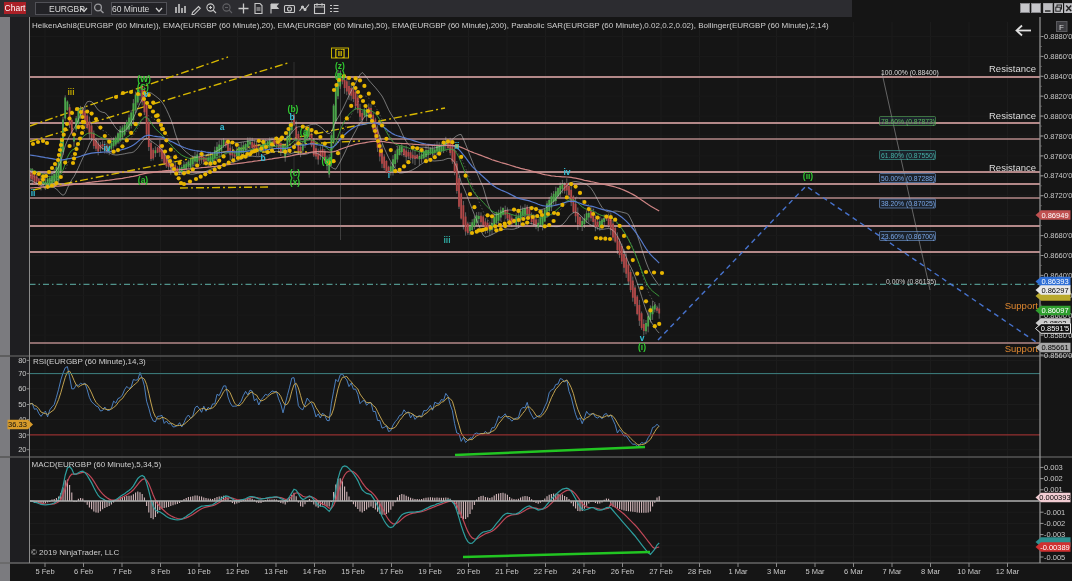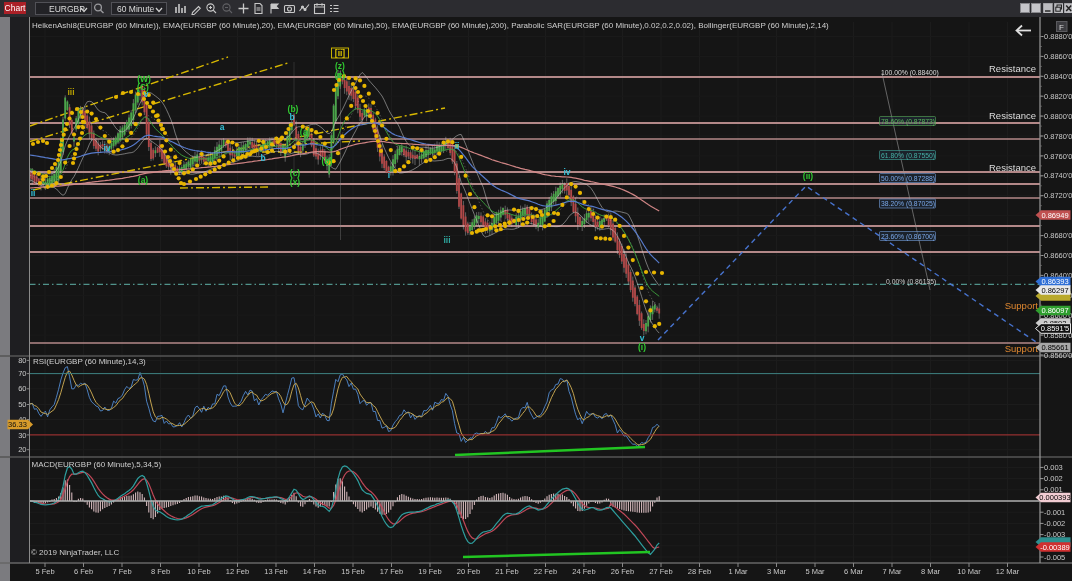--- a/index.html
+++ b/index.html
@@ -5,30 +5,30 @@
 font-family:"Liberation Sans",sans-serif}
 svg text{font-family:"Liberation Sans",sans-serif}
 .ax{font-size:7.5px;fill:#c8c8c8}
 .fib{font-size:6.8px}
 .rs{font-size:9.5px;fill:#dcdcdc}
 .sup{font-size:9.5px;fill:#e08830}
 .ind{font-size:8px;fill:#cfcfcf}
 </style></head>
 <body>
 
-<div style="position:absolute;left:0;top:0;width:1072px;height:17px;background:#2c2c30;border-bottom:1px solid #1a1a1c">
+<div style="position:absolute;left:0;top:0;width:852px;height:17px;background:#2c2c30;border-bottom:1px solid #1a1a1c">
 <div style="position:absolute;left:4px;top:2px;width:22px;height:12px;background:#ab2027;color:#fff;font-size:8.5px;text-align:center;line-height:12px">Chart</div>
 <div style="position:absolute;left:35px;top:2px;width:57px;height:13px;background:#222226;border:1px solid #515157;color:#dcdcdc;font-size:8.5px;line-height:12px;padding-left:13px;box-sizing:border-box">EURGBP<svg width="8" height="6" style="position:absolute;right:3px;top:4px">
         <path d="M1 1 l3 3.5 3 -3.5" stroke="#cfcfcf" stroke-width="1.2" fill="none"></path>
       </svg></div>
 <svg width="12" height="13" style="position:absolute;left:93px;top:2px">
       <circle cx="5" cy="5.5" r="3.4" stroke="#9a9a9e" stroke-width="1.3" fill="none"></circle>
       <line x1="7.6" y1="8.2" x2="10.5" y2="11" stroke="#9a9a9e" stroke-width="1.4"></line>
     </svg>
-<div style="position:absolute;left:111px;top:2px;width:56px;height:13px;background:#222226;border:1px solid #515157;color:#dcdcdc;font-size:8.5px;line-height:12px;padding-left:5px;box-sizing:border-box">60 Minute<svg width="8" height="6" style="position:absolute;right:3px;top:4px">
+<div style="position:absolute;left:111px;top:2px;width:56px;height:13px;background:#222226;border:1px solid #515157;color:#dcdcdc;font-size:8.5px;line-height:12px;box-sizing:border-box">60 Minute<svg width="8" height="6" style="position:absolute;right:3px;top:4px">
         <path d="M1 1 l3 3.5 3 -3.5" stroke="#cfcfcf" stroke-width="1.2" fill="none"></path>
       </svg></div>
 <svg width="13" height="13" style="position:absolute;left:174px;top:2px" fill="none" stroke="#c8c8c8" stroke-width="1.1">
       <path d="M2,11V5M5,11V2M8,11V6M11,11V4" stroke-width="1.6"></path>
     </svg>
 <svg width="13" height="13" style="position:absolute;left:190px;top:2px" fill="none" stroke="#c8c8c8" stroke-width="1.1">
       <path d="M2.5,10.5 l6-6 1.8,1.8 -6,6 -2.4,0.6z M8.5,4.5 l1.8,1.8"></path>
     </svg>
 <svg width="13" height="13" style="position:absolute;left:205px;top:2px" fill="none" stroke="#c8c8c8" stroke-width="1.1">
       <circle cx="5.5" cy="5.5" r="3.6"></circle>

